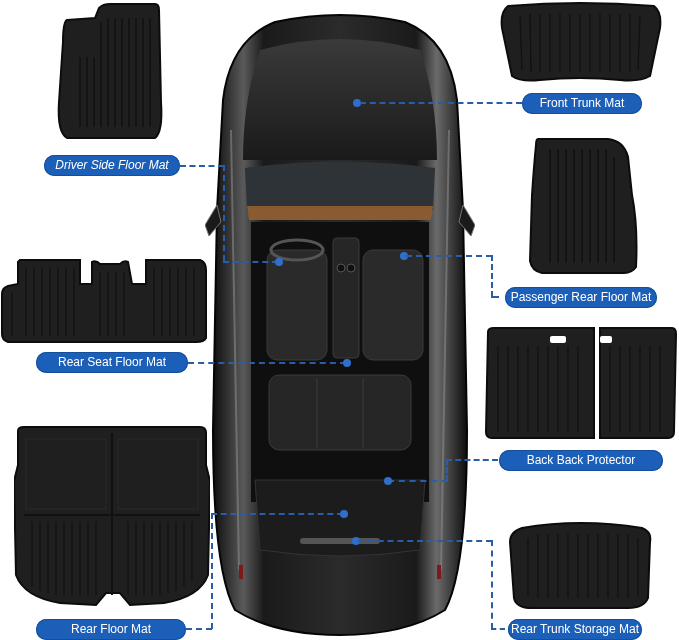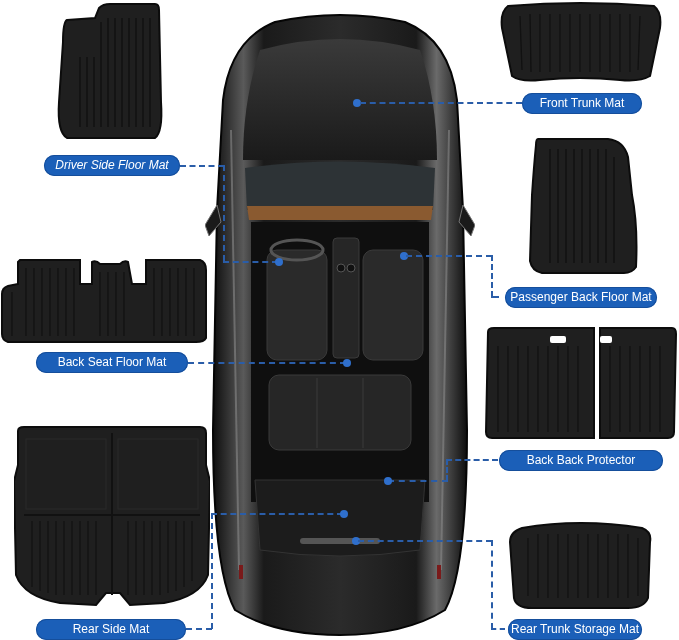--- a/index.html
+++ b/index.html
@@ -260,17 +260,17 @@
 <div class="dash-h" style="left:211px; top:513px; width:132px;"></div>
 <div class="dot" style="left:344px; top:514px;"></div>
 
 <div class="dot" style="left:356px; top:541px;"></div>
 <div class="dash-h" style="left:358px; top:540px; width:134px;"></div>
 <div class="dash-v" style="left:491px; top:540px; height:89px;"></div>
 <div class="dash-h" style="left:491px; top:628px; width:14px;"></div>
 
 <div class="label" style="left:522px; top:93px; width:120px;">Front Trunk Mat</div>
 <div class="label" style="left:44px; top:155px; width:136px;font-style:italic;">Driver Side Floor Mat</div>
-<div class="label" style="left:505px; top:287px; width:152px;">Passenger Back Floor Mat</div>
-<div class="label" style="left:36px; top:352px; width:152px;">Back Seat Floor Mat</div>
+<div class="label" style="left:505px; top:287px; width:152px;">Passenger Rear Floor Mat</div>
+<div class="label" style="left:36px; top:352px; width:152px;">Rear Seat Floor Mat</div>
 <div class="label" style="left:499px; top:450px; width:164px;">Back Back Protector</div>
-<div class="label" style="left:36px; top:619px; width:150px;">Rear Side Mat</div>
+<div class="label" style="left:36px; top:619px; width:150px;">Rear Floor Mat</div>
 <div class="label" style="left:508px; top:619px; width:134px;">Rear Trunk Storage Mat</div>
 
 </body></html>

